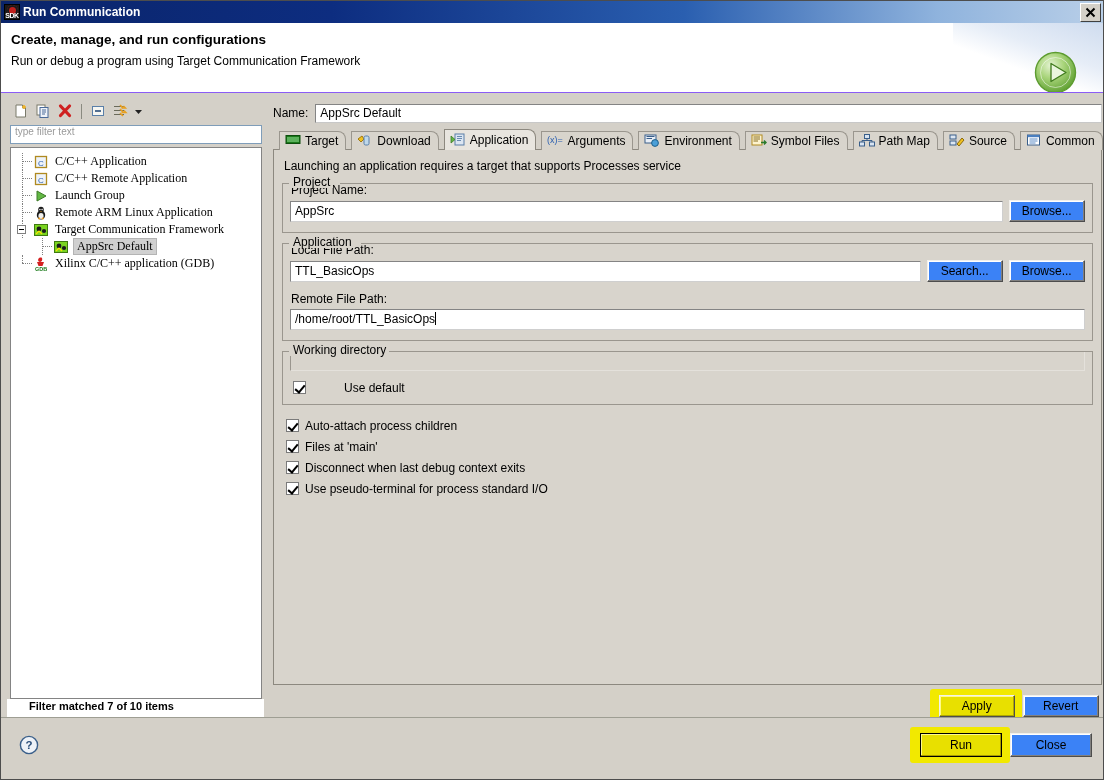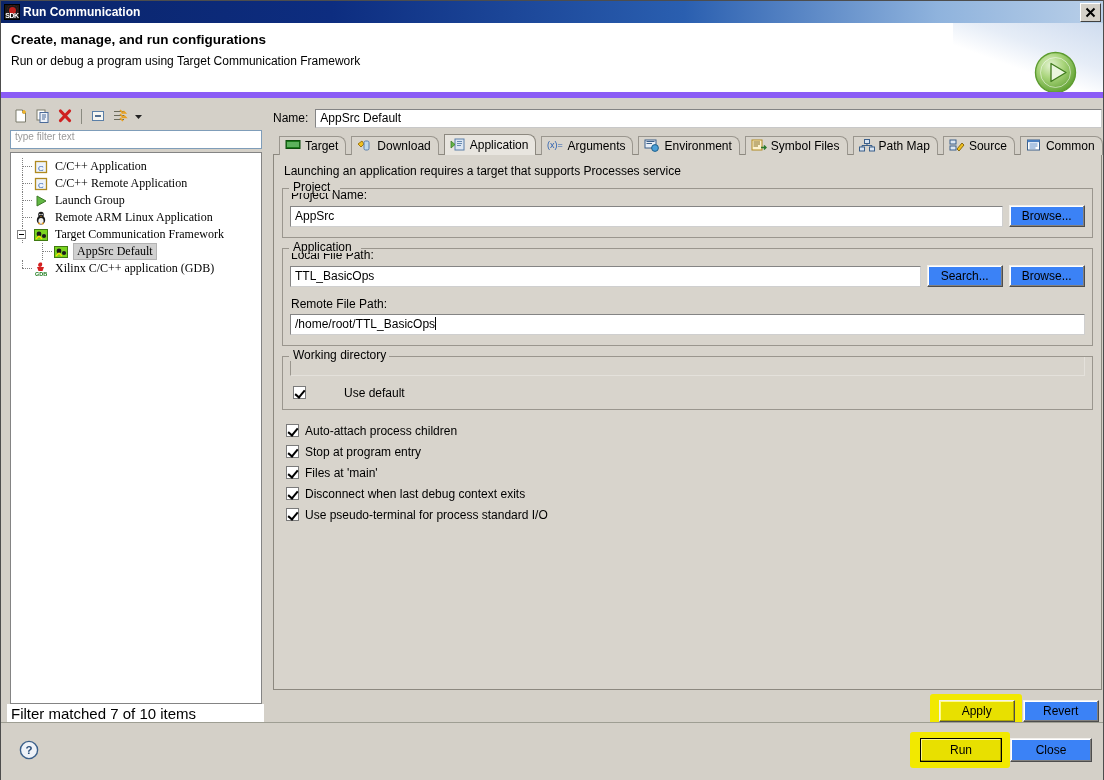--- a/index.html
+++ b/index.html
@@ -81,21 +81,21 @@
     font-size: 11px; font-weight: bold; line-height: 1;
     cursor: default;
     flex: 0 0 auto;
   }
 
   
   #header {
     position: relative;
     height: 69px;
     background: #ffffff;
-    border-bottom: 6px solid #8b5cf6;
+    border-bottom: 1px solid #8b5cf6;
     overflow: hidden;
   }
   #header-corner {
     position: absolute;
     right: 0; top: 0;
     width: 150px; height: 69px;
     background: linear-gradient(200deg, #cfdcef 0%, #e6edf7 38%, #ffffff 62%);
   }
   #header-title {
     position: absolute;
@@ -219,25 +219,26 @@
   }
   .tree-label { padding: 0 2px; font-family: Liberation Serif, serif; }
   .tree-label.sel {
     background: #d0d0d0;
     border: 1px solid #b4b4b4;
     padding: 0 3px;
     margin: -1px 0;
   }
   #filter-status {
     height: 18px;
-    font-size: 15px;
-    padding: 1px 0 0 4px;
+    font-size: 11px;
+    padding: 1px 0 0 22px;
     color: #000;
     background: #ffffff;
     box-sizing: border-box;
+    font-weight: bold;
   }
 
   
   #right-panel {
     flex: 1 1 auto;
     display: flex;
     flex-direction: column;
     padding-right: 3px;
   }
   #name-row {
@@ -811,24 +812,20 @@
           </div>
         </div>
 
         <div id="checkbox-list">
           <div class="cb-row">
             <span class="cbox"></span>
             <span>Auto-attach process children</span>
           </div>
           <div class="cb-row">
             <span class="cbox"></span>
-            <span>Stop at program entry</span>
-          </div>
-          <div class="cb-row">
-            <span class="cbox"></span>
             <span>Files at 'main'</span>
           </div>
           <div class="cb-row">
             <span class="cbox"></span>
             <span>Disconnect when last debug context exits</span>
           </div>
           <div class="cb-row">
             <span class="cbox"></span>
             <span>Use pseudo-terminal for process standard I/O</span>
           </div>

